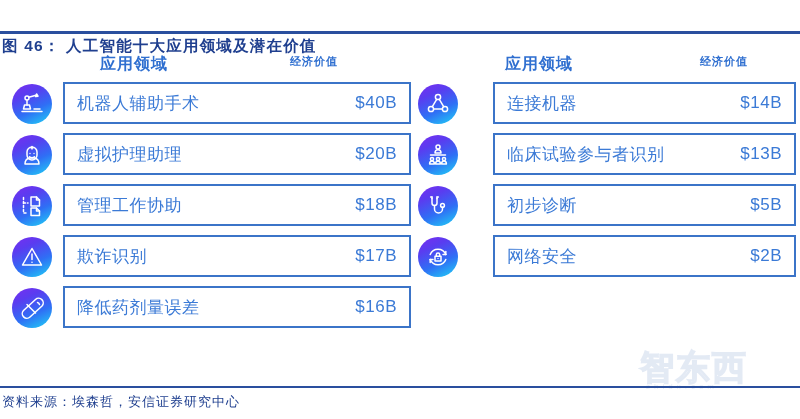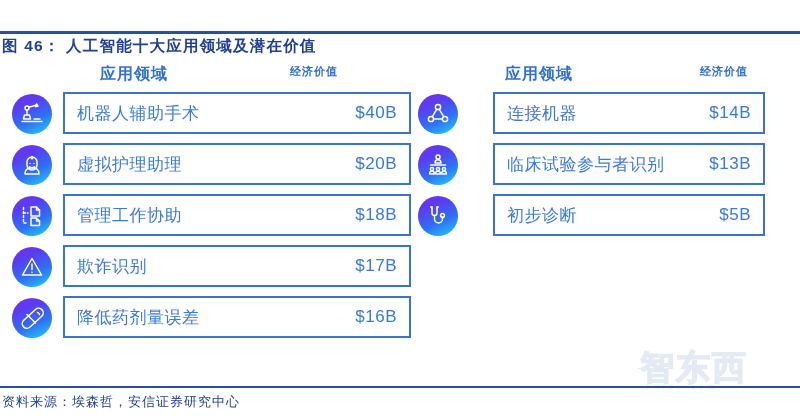--- a/index.html
+++ b/index.html
@@ -46,21 +46,21 @@
   
   .board {
     position: absolute;
     left: 0;
     top: 36px;
     width: 800px;
     height: 340px;
   }
   .column {
     position: absolute;
-    top: 10px;
+    top: 0;
     width: 400px;
     height: 340px;
   }
   .column.left  { left: 0px; }
   .column.right { left: 400px; }
 
   .col-head {
     position: absolute;
     top: 18px;
     height: 26px;
@@ -151,21 +151,21 @@
   }
   .pill .value {
     font-size: 17px;
     color: #3b7ad6;
     letter-spacing: 0.5px;
     white-space: nowrap;
   }
 
   
   .column.right .badge { left: 18px; }
-  .column.right .pill  { left: 93px; width: 272px; }
+  .column.right .pill  { left: 93px; width: 303px; }
   .column.right .col-head .h-domain { left: 105px; }
   .column.right .col-head .h-value  { left: 300px; }
 
   
   .footer-rule {
     position: absolute;
     left: 0;
     top: 386px;
     width: 800px;
     height: 2px;
@@ -366,20 +366,39 @@
             <circle cx="16.5" cy="11.4" r="1.9"></circle>
           </svg>
         </div>
         <div class="pill">
           <span class="label">初步诊断</span>
           <span class="value">$5B</span>
         </div>
       </div>
 
 
+      <div class="row">
+        <div class="badge">
+          <svg viewBox="0 0 24 24">
+            <path d="M4.2 9.5 A8.4 8.4 0 0 1 12 4.2 A8.4 8.4 0 0 1 19.8 9.5"></path>
+            <path d="M19.8 9.5 L19.8 6.6"></path>
+              <path d="M19.8 9.5 L17 9.5"></path>
+            <path d="M19.8 14.5 A8.4 8.4 0 0 1 12 19.8 A8.4 8.4 0 0 1 4.2 14.5"></path>
+            <path d="M4.2 14.5 L4.2 17.4"></path>
+              <path d="M4.2 14.5 L7 14.5"></path>
+            <path d="M9 11.2 L15 11.2 L15 16 L9 16 Z"></path>
+            <path d="M10.3 11.2 L10.3 9.6 A1.7 1.7 0 0 1 13.7 9.6 L13.7 11.2"></path>
+            <circle cx="12" cy="13.4" r="0.7" class="solid"></circle>
+          </svg>
+        </div>
+        <div class="pill">
+          <span class="label">网络安全</span>
+          <span class="value">$2B</span>
+        </div>
+      </div>
 
     </div>
   </div>
 </div>
 
 <div class="watermark">
   <div class="wm-main">智东西</div>
   <div class="wm-sub">zhidx.com</div>
 </div>
 

